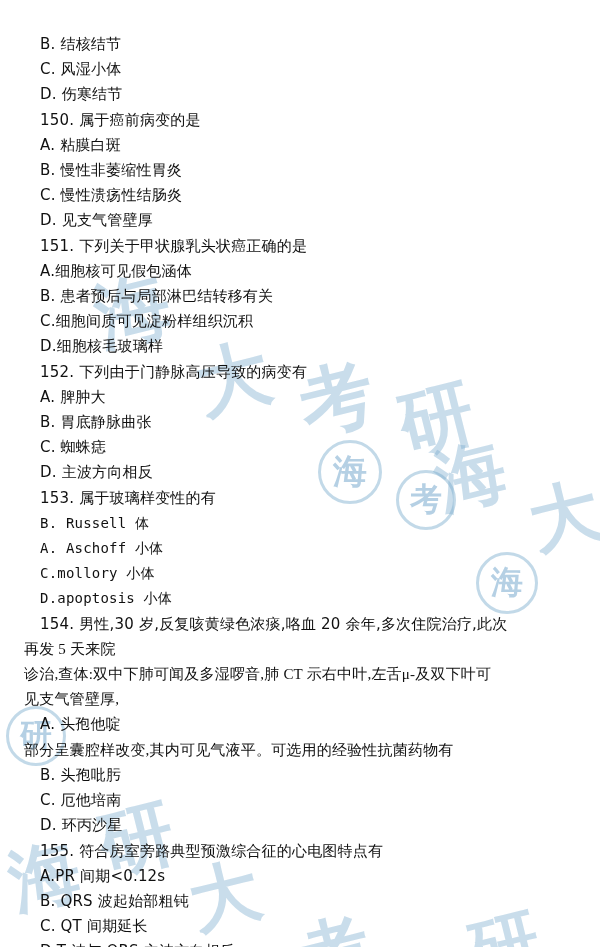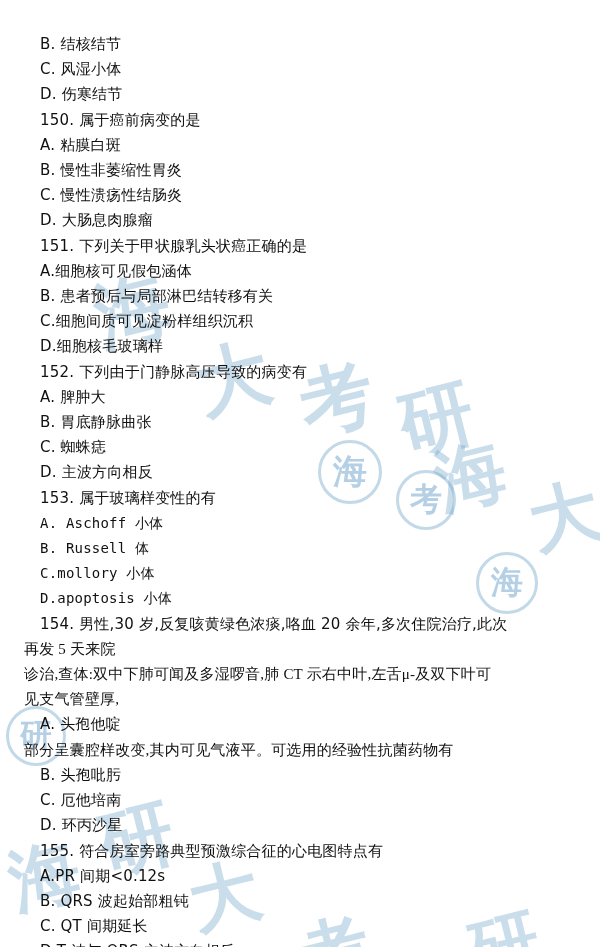--- a/index.html
+++ b/index.html
@@ -105,34 +105,34 @@
 
 <div id="page">
   <div id="lines">
       <div class="line indent">B. 结核结节</div>
       <div class="line indent">C. 风湿小体</div>
       <div class="line indent">D. 伤寒结节</div>
       <div class="line indent">150. 属于癌前病变的是</div>
       <div class="line indent">A. 粘膜白斑</div>
       <div class="line indent">B. 慢性非萎缩性胃炎</div>
       <div class="line indent">C. 慢性溃疡性结肠炎</div>
-      <div class="line indent">D. 大肠息肉腺瘤</div>
+      <div class="line indent">D. 见支气管壁厚</div>
       <div class="line indent">151. 下列关于甲状腺乳头状癌正确的是</div>
       <div class="line indent">A.细胞核可见假包涵体</div>
       <div class="line indent">B. 患者预后与局部淋巴结转移有关</div>
       <div class="line indent">C.细胞间质可见淀粉样组织沉积</div>
       <div class="line indent">D.细胞核毛玻璃样</div>
       <div class="line indent">152. 下列由于门静脉高压导致的病变有</div>
       <div class="line indent">A. 脾肿大</div>
       <div class="line indent">B. 胃底静脉曲张</div>
       <div class="line indent">C. 蜘蛛痣</div>
       <div class="line indent">D. 主波方向相反</div>
       <div class="line indent">153. 属于玻璃样变性的有</div>
+      <div class="line indent mono">B. Russell 体</div>
       <div class="line indent mono">A. Aschoff 小体</div>
-      <div class="line indent mono">B. Russell 体</div>
       <div class="line indent mono">C.mollory 小体</div>
       <div class="line indent mono">D.apoptosis 小体</div>
       <div class="line indent">154. 男性,30 岁,反复咳黄绿色浓痰,咯血 20 余年,多次住院治疗,此次</div>
       <div class="line flush">再发 5 天来院</div>
       <div class="line flush">诊治,查体:双中下肺可闻及多湿啰音,肺 CT 示右中叶,左舌μ-及双下叶可</div>
       <div class="line flush">见支气管壁厚,</div>
       <div class="line indent">A. 头孢他啶</div>
       <div class="line flush">部分呈囊腔样改变,其内可见气液平。可选用的经验性抗菌药物有</div>
       <div class="line indent">B. 头孢吡肟</div>
       <div class="line indent">C. 厄他培南</div>

